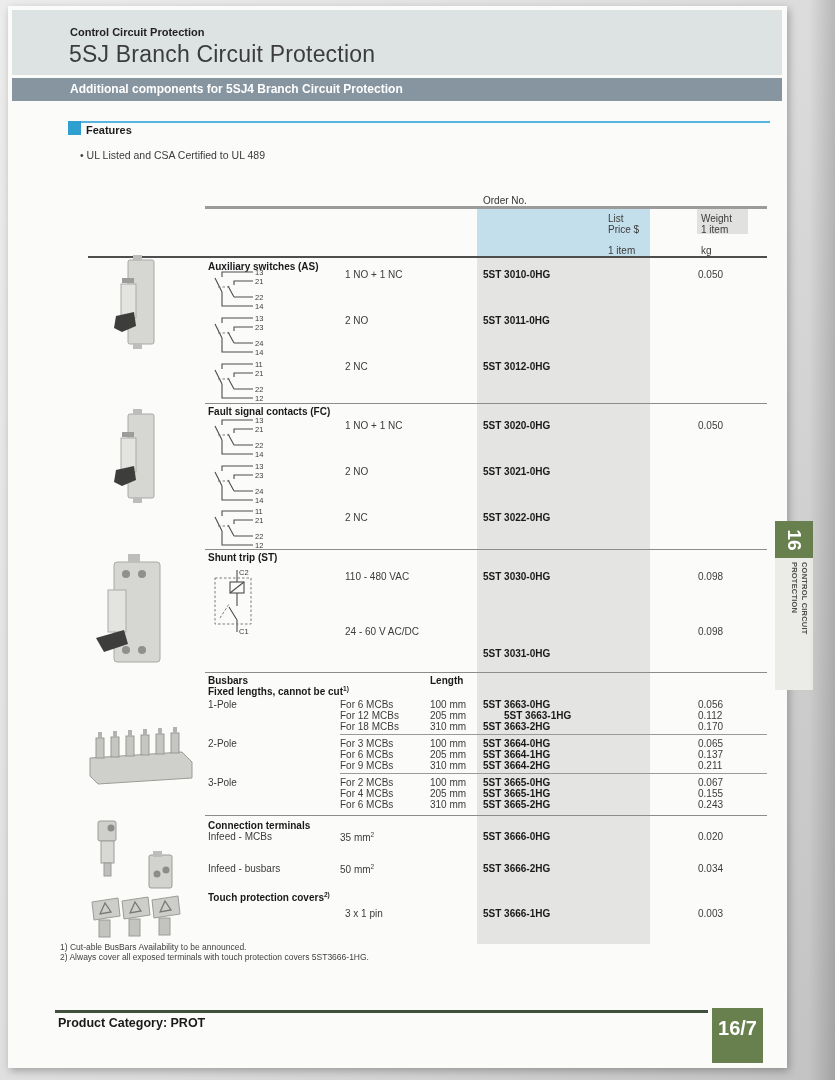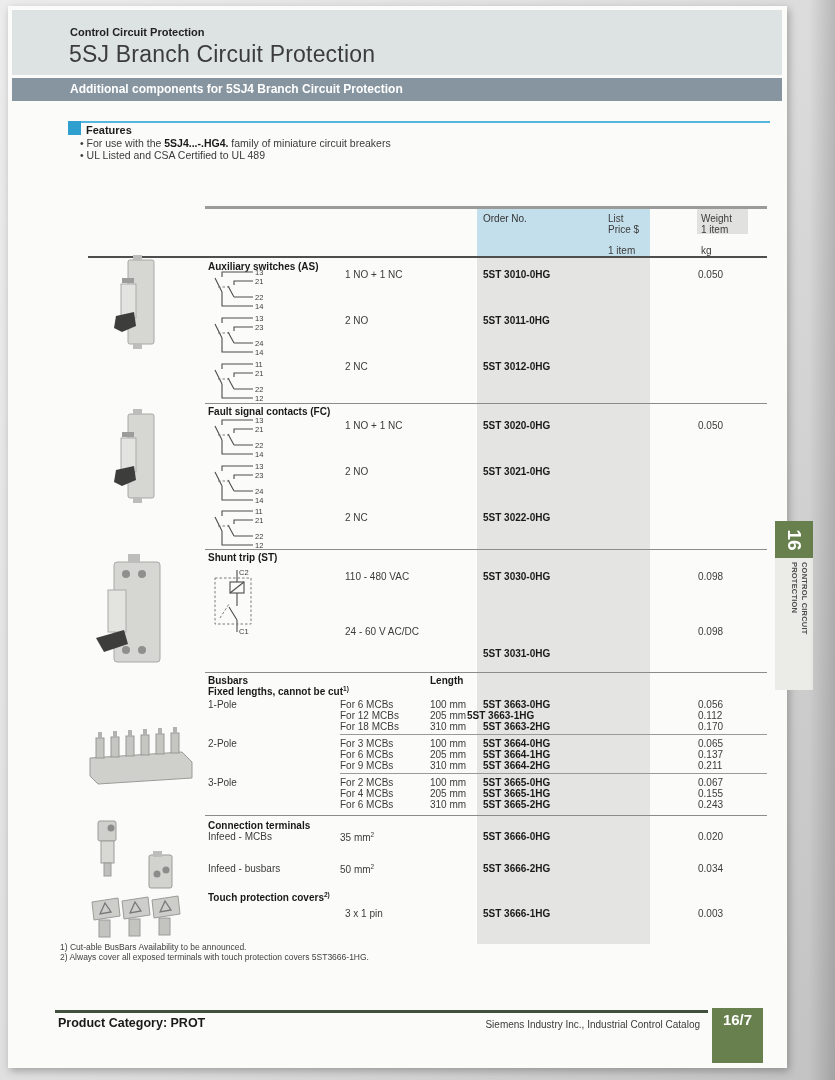--- a/index.html
+++ b/index.html
@@ -33,21 +33,21 @@
   .subline{position:absolute;left:340px;width:427px;height:1px;background:#9a9a9a;}
   .sectitle{position:absolute;left:208px;font-size:10px;font-weight:bold;color:#191919;white-space:nowrap;}
   svg text{font-family:"Liberation Sans",sans-serif;}
   .sym{stroke:#4c4c4c;stroke-width:1.1;fill:none;}
   .symd{stroke:#7a7a7a;stroke-width:1;fill:none;stroke-dasharray:2.5,2;}
   .symt{font-size:7.5px;fill:#3b3b3b;}
   
   .footline{position:absolute;left:55px;top:1010px;width:653px;height:3px;background:#40503d;}
   .pagebox{position:absolute;left:712px;top:1008px;width:51px;height:55px;background:#68804d;
            display:flex;align-items:flex-start;justify-content:center;}
-  .pagebox span{font-size:15px;font-weight:bold;color:#fff;margin-top:3px;}
+  .pagebox span{font-size:20px;font-weight:bold;color:#fff;margin-top:9px;}
   
   .tab16{position:absolute;left:775px;top:521px;width:38px;height:37px;background:#68804d;
          display:flex;align-items:center;justify-content:center;}
   .tab16 span{transform:rotate(90deg);font-size:19px;font-weight:bold;color:#fff;}
   .tabstrip{position:absolute;left:775px;top:558px;width:38px;height:132px;background:#ebebe8;}
   .tabrot{position:absolute;left:809px;top:562px;width:124px;height:34px;
           transform:rotate(90deg);transform-origin:top left;
           font-size:7.5px;font-weight:bold;color:#4c4c4c;line-height:1.3;letter-spacing:.2px;}
   .edge-r{position:absolute;right:0;top:0;width:26px;height:100%;
           background:linear-gradient(90deg,rgba(0,0,0,0),rgba(0,0,0,.16));}
@@ -63,34 +63,30 @@
   <div class="eyebrow">Control Circuit Protection</div>
   <div class="title">5SJ Branch Circuit Protection</div>
   <div class="banner">
     <span>Additional components for 5SJ4 Branch Circuit Protection</span>
   </div>
 
   <div class="sec-head" style="top:121px;">
     <span class="sq"></span>
     <span class="lbl">Features</span>
   </div>
-  <div class="bullet" style="top:137px;">
-    <span>•</span>
-    <span>For use with the </span><span class="b">5SJ4...-.HG4.</span><span> family of miniature circuit breakers</span>
-  </div>
   <div class="bullet" style="top:149px;">
     <span>•</span>
     <span>UL Listed and CSA Certified to UL 489</span>
   </div>
 
 
   <div class="tl-thick"></div>
   <div class="hdr-blue"></div>
   <div class="wt-box"></div>
-  <div class="t b" style="left:483px;top:213px;font-weight:normal;color:#333;">Order No.</div>
+  <div class="t b" style="left:483px;top:195px;font-weight:normal;color:#333;">Order No.</div>
   <div class="t" style="left:608px;top:213px;">List</div>
   <div class="t" style="left:608px;top:224px;">Price $</div>
   <div class="t" style="left:608px;top:245px;">1 item</div>
   <div class="t" style="left:701px;top:213px;">Weight</div>
   <div class="t" style="left:701px;top:224px;">1 item</div>
   <div class="t" style="left:701px;top:245px;">kg</div>
   <div class="hdr-dark"></div>
   <div class="band"></div>
 
   <div class="secline" style="top:403px;"></div>
@@ -193,21 +189,21 @@
   <div class="sectitle" style="top:685px;"><span>Fixed lengths, cannot be cut</span><sup>1)</sup></div>
   <div class="sectitle" style="left:430px;top:675px;">Length</div>
 
   <div class="t" style="left:208px;top:699px;">1-Pole</div>
   <div class="t" style="left:340px;top:699px;">For 6 MCBs</div>
   <div class="t" style="left:430px;top:699px;">100 mm</div>
   <div class="t b" style="left:483px;top:699px;">5ST 3663-0HG</div>
   <div class="t" style="left:698px;top:699px;">0.056</div>
   <div class="t" style="left:340px;top:710px;">For 12 MCBs</div>
   <div class="t" style="left:430px;top:710px;">205 mm</div>
-  <div class="t b" style="left:467px;top:710px;">5ST 3663-1HG</div>
+  <div class="t b" style="left:504px;top:710px;">5ST 3663-1HG</div>
   <div class="t" style="left:698px;top:710px;">0.112</div>
   <div class="t" style="left:340px;top:721px;">For 18 MCBs</div>
   <div class="t" style="left:430px;top:721px;">310 mm</div>
   <div class="t b" style="left:483px;top:721px;">5ST 3663-2HG</div>
   <div class="t" style="left:698px;top:721px;">0.170</div>
 
   <div class="t" style="left:208px;top:738px;">2-Pole</div>
   <div class="t" style="left:340px;top:738px;">For 3 MCBs</div>
   <div class="t" style="left:430px;top:738px;">100 mm</div>
   <div class="t b" style="left:483px;top:738px;">5ST 3664-0HG</div>
@@ -323,21 +319,20 @@
       <path d="M10,24 L15,13 L21,22 Z" fill="none" stroke="#777" stroke-width="1.3"></path>
       <rect x="9" y="30" width="11" height="17" fill="#c3c3c0" stroke="#9b9b98"></rect>
     </g>
   </svg>
 
   <div class="footnote" style="top:942px;">1) Cut-able BusBars Availability to be announced.</div>
   <div class="footnote" style="top:952px;">2) Always cover all exposed terminals with touch protection covers 5ST3666-1HG.</div>
 
   <div class="footline"></div>
   <div class="t b" style="left:58px;top:1017px;font-size:12.5px;">Product Category: PROT</div>
-  <div class="t" style="left:370px;top:1019px;width:330px;text-align:right;">Siemens Industry Inc., Industrial Control Catalog</div>
   <div class="pagebox">
     <span>16/7</span>
   </div>
 
   <div class="tab16">
     <span>16</span>
   </div>
   <div class="tabstrip"></div>
   <div class="tabrot">
     <div>CONTROL CIRCUIT</div>

